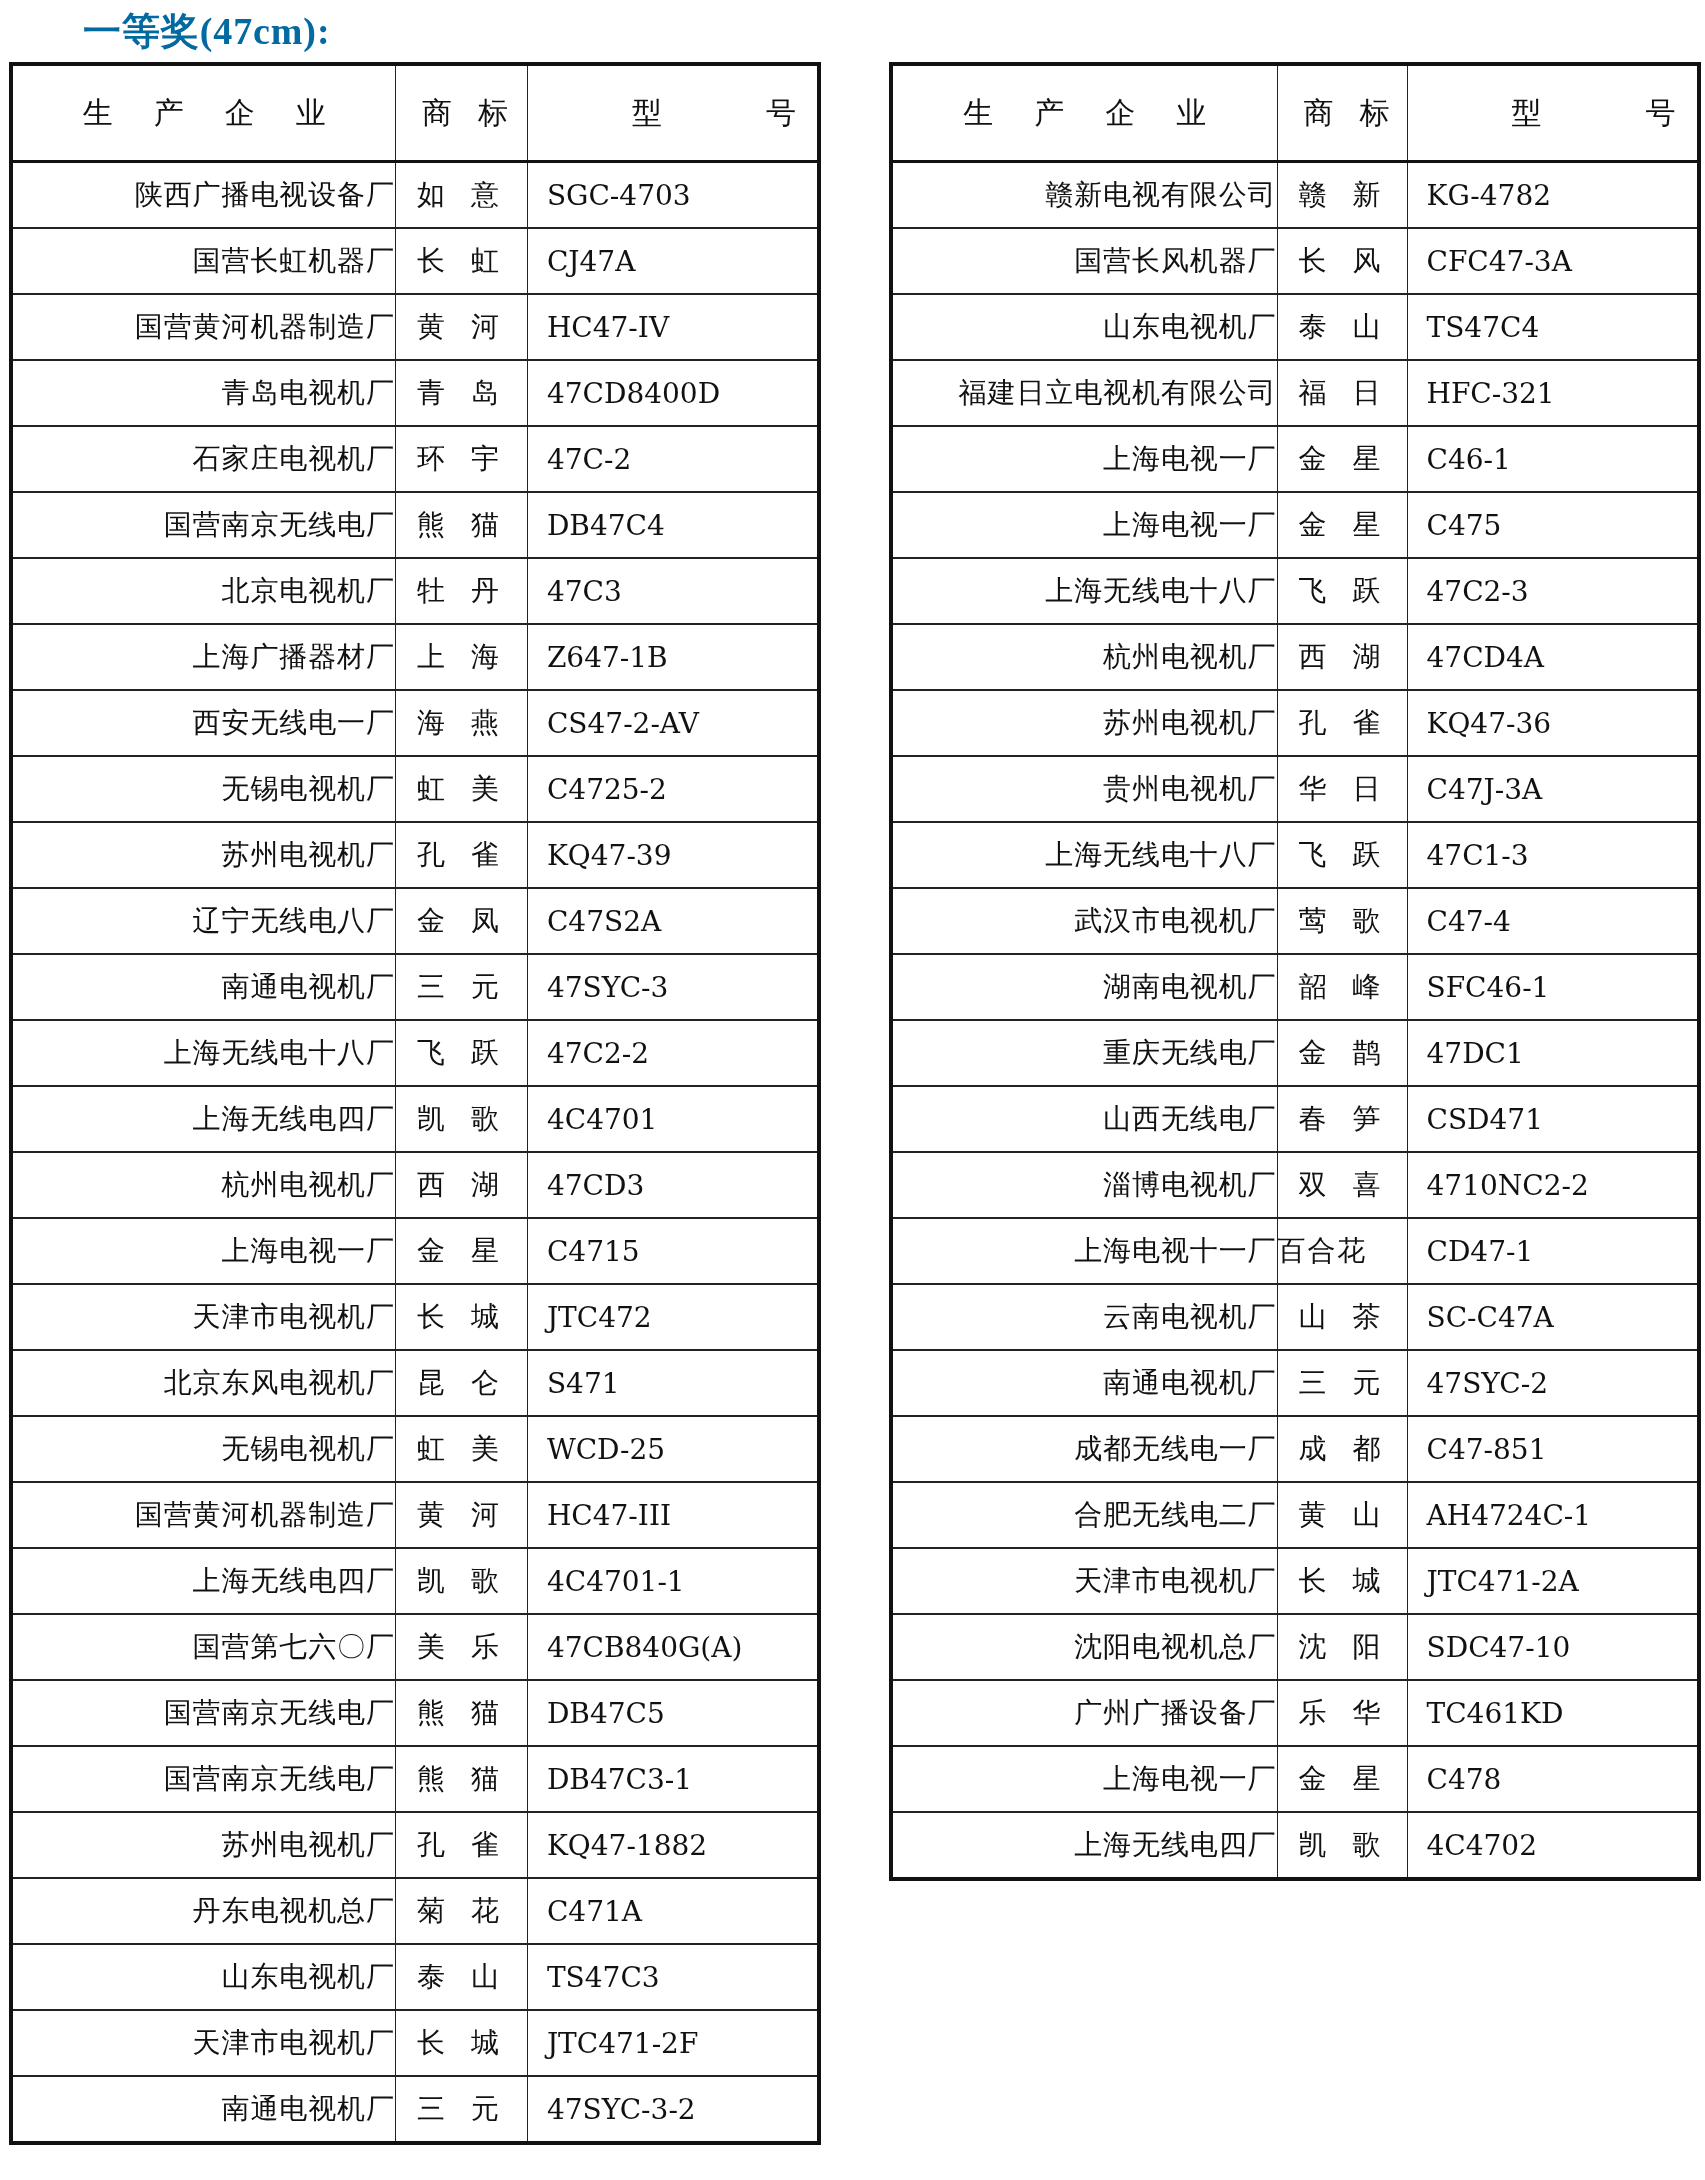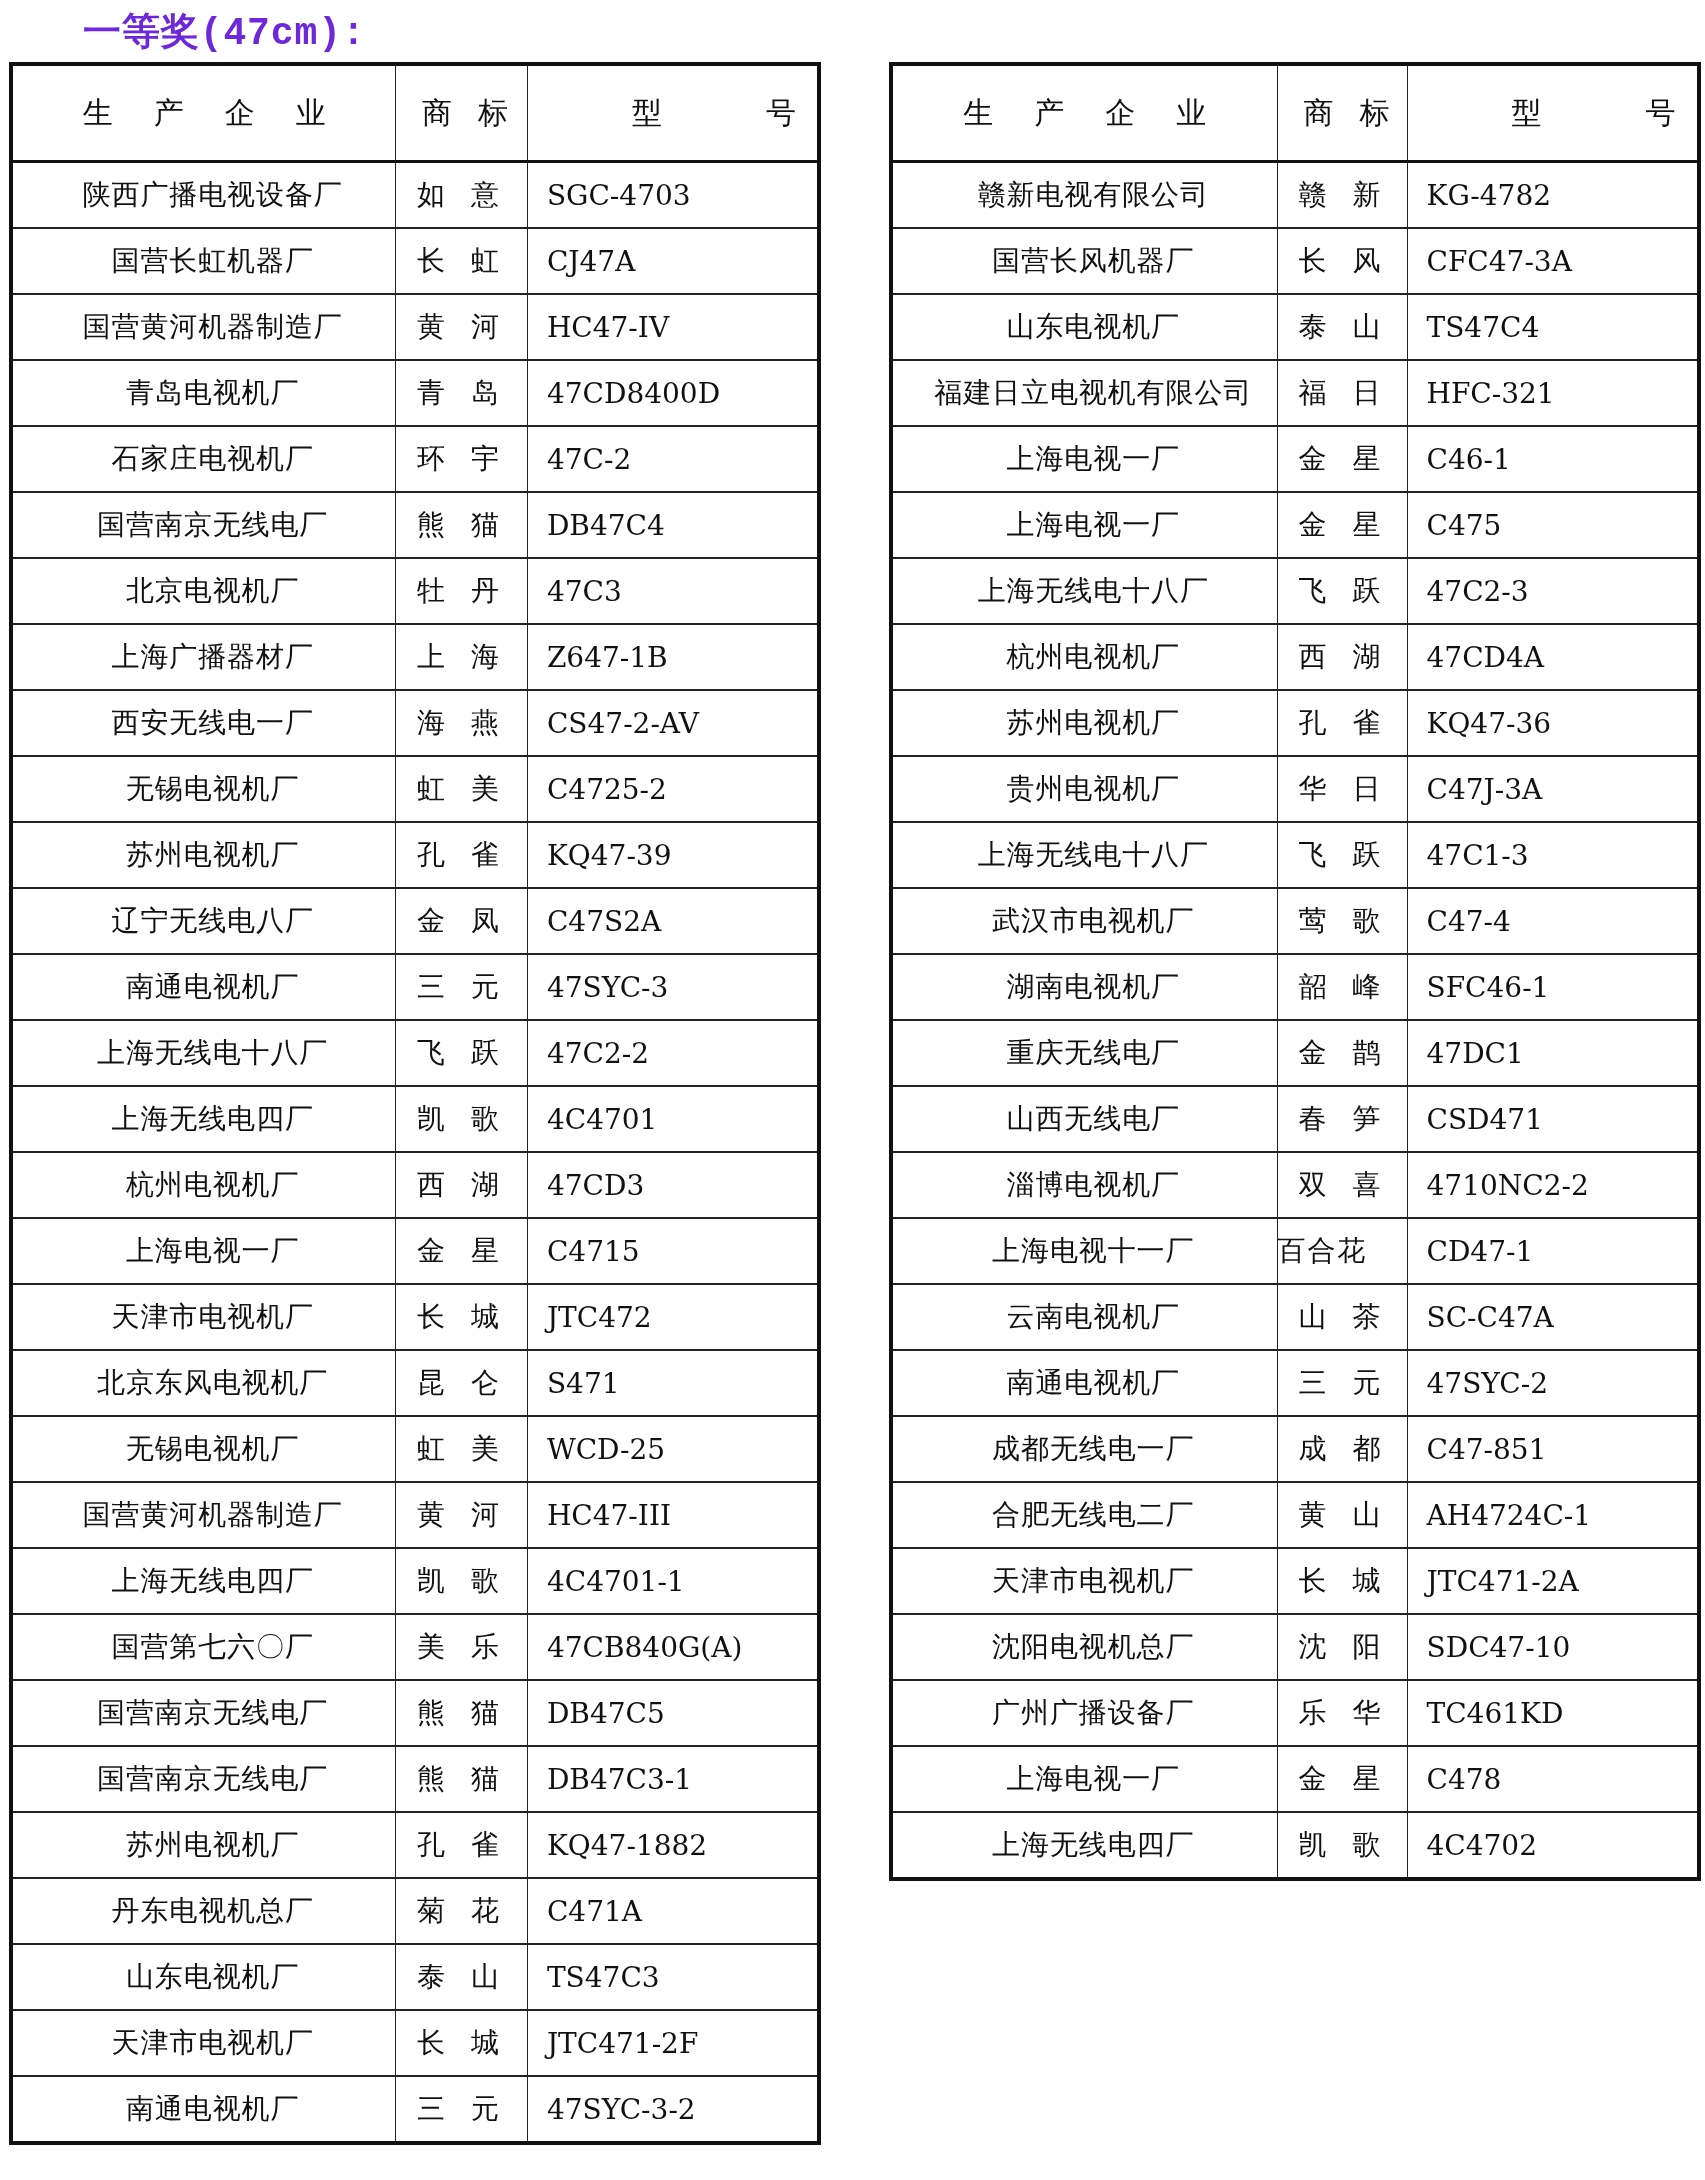--- a/index.html
+++ b/index.html
@@ -2,37 +2,37 @@
 <html style="font-size:15px"><head>
   <meta charset="utf-8">
   <style>
     html, body { margin: 0; padding: 0; background: #ffffff; }
     body {
       width: 1705px; height: 2181px; position: relative; overflow: hidden;
       font-family: "DejaVu Serif", "Liberation Serif", serif; color: #111;
     }
     .title {
       position: absolute; left: 83px; top: 5.6px;
-      font-family: Liberation Mono, monospace;
-      font-weight: bold; font-size: 38px; letter-spacing: 0.9px; color: #6d28d9;
+      font-family: Liberation Serif, serif;
+      font-weight: bold; font-size: 38px; letter-spacing: 0.9px; color: #0369a1;
     }
     table.award {
       position: absolute; border-collapse: collapse; table-layout: fixed;
       border: 4.7px solid #111;
     }
     table.award td, table.award th {
       border-left: 1.9px solid #222; border-right: 1.9px solid #222;
       border-bottom: 2.8px solid #222; padding: 0; overflow: hidden; white-space: nowrap;
     }
     table.award th {
       height: 94px; font-weight: normal; font-size: 30px;
       border-bottom: 3.8px solid #111;
     }
     table.award td { height: 64px; font-size: 28px; vertical-align: middle; }
-    .c-company { padding-left: 17px !important; text-align: center; letter-spacing: 0.9px; }
+    .c-company { padding-left: 17px !important; text-align: right; letter-spacing: 0.9px; }
     .c-brand { letter-spacing: 26px; text-indent: 21px; }
     .c-brand.three { letter-spacing: 1.9px; text-indent: 0; }
     .c-model { padding-left: 19px !important; text-align: left; font-family: "DejaVu Serif", serif; font-size: 26px; margin-left: 20px; }
     .h-company { letter-spacing: 41px; text-indent: 41px; }
     .h-brand { letter-spacing: 26px; text-indent: 26px; }
     .h-model { letter-spacing: 104px; text-indent: 104px; }
     #table-left { left: 9.4px; top: 62px; width: 808px; }
     #table-right { left: 889px; top: 62px; width: 808px; }
   </style>
 </head>

